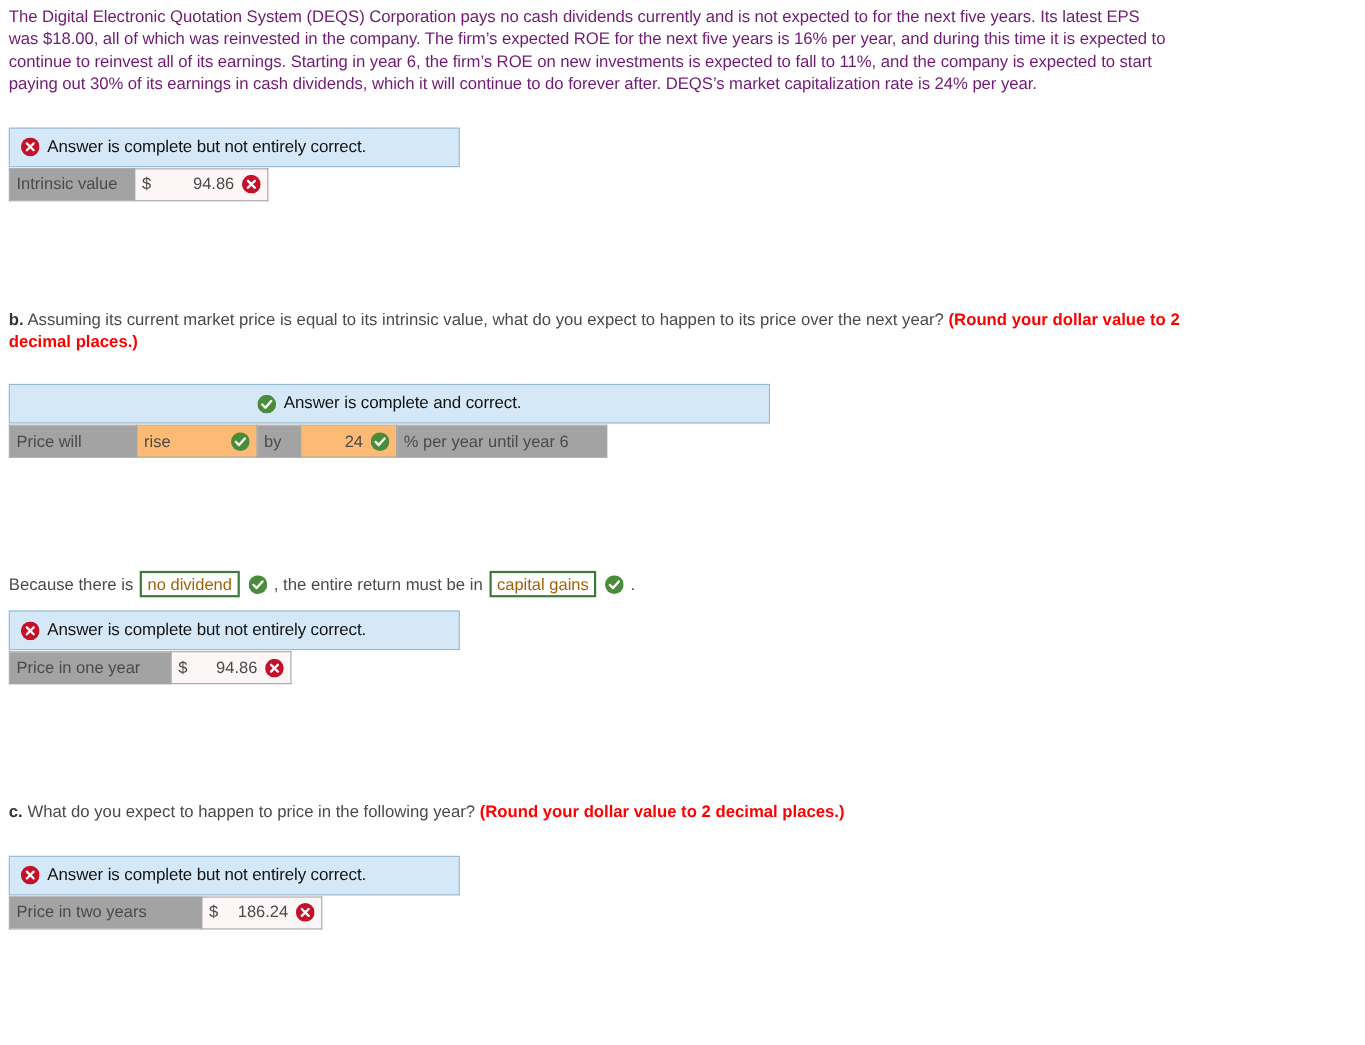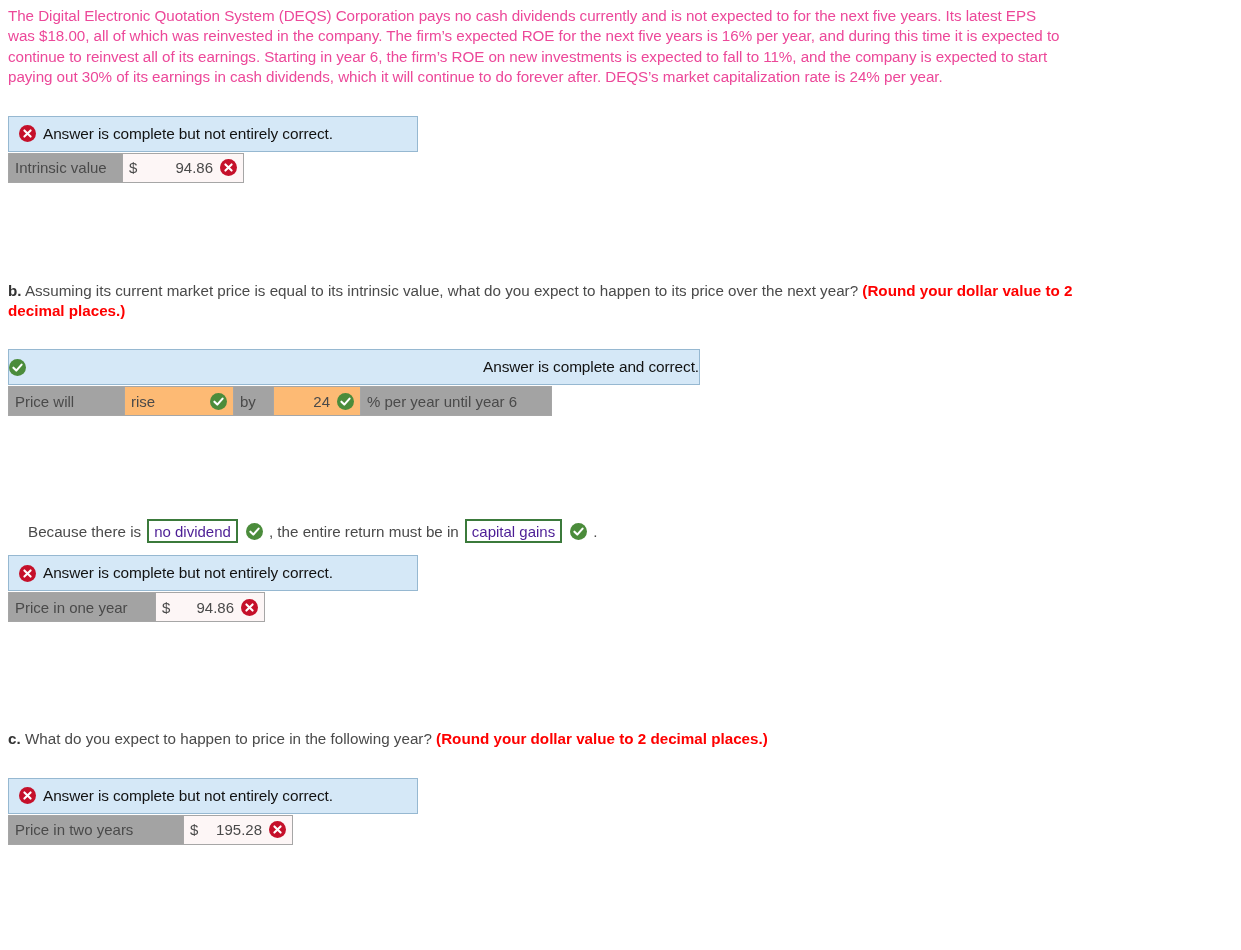--- a/index.html
+++ b/index.html
@@ -17,21 +17,21 @@
     overflow: hidden;
     position: relative;
   }
   .page { padding: 6px 0 0 8px; }
 
   
   .prompt {
     width: 1055px;
     line-height: 20.4px;
     font-size: 15.2px;
-    color: #ec4899;
+    color: #701a75;
     letter-spacing: -0.05px;
   }
 
   
   .question {
     margin-top: 24px;
     width: 1065px;
     line-height: 20.4px;
     font-size: 15.2px;
     color: #4a4a4a;
@@ -45,21 +45,21 @@
     background: #d5e8f7;
     border: 1px solid #96b8d1;
     height: 36px;
     display: flex;
     align-items: center;
     padding: 0 10px;
     font-weight: normal;
     color: #121212;
     font-size: 15.4px;
   }
-  .alert.center { justify-content: space-between; padding: 0; }
+  .alert.center { justify-content: center; padding: 0; }
   .alert-text { margin-left: 7px; letter-spacing: -0.1px; }
 
   
   .ico {
     width: 17px; height: 17px;
     border-radius: 50%;
     display: inline-block;
     flex: 0 0 auto;
     position: relative;
     vertical-align: middle;
@@ -92,31 +92,30 @@
   .lefttext { flex: 1; text-align: left; }
 
   
   .inline-line {
     margin-top: 20px;
     display: flex;
     align-items: center;
     font-size: 15.2px;
     color: #4a4a4a;
     height: 26px;
-    margin-left: 20px;
   }
   .selbox {
     border: 2px solid #3b7a3b;
     background: #ffffff;
     height: 24px;
     display: inline-flex;
     align-items: center;
     padding: 0 5px;
     margin: 0 6px;
-    color: #4c1d95;
+    color: #a16207;
     font-size: 15px;
   }
   .inline-line .ico { margin-left: 2px; margin-right: 2px; }
   .sep { margin-left: 4px; }
 
   .spacer-a { height: 98px; }
   .spacer-b { height: 82px; }
   .spacer-c { height: 107px; }
 </style>
 </head>
@@ -277,21 +276,21 @@
     <span class="alert-text">Answer is complete but not entirely correct.</span>
   </div>
 
   <table class="ansrow">
     <tbody>
         <tr>
       <td class="lbl" style="width:175px">Price in two years</td>
       <td class="val" style="width:109px">
         <div class="cellflex" style="height:100%">
           <span class="cur">$</span>
-          <span class="num">195.28</span>
+          <span class="num">186.24</span>
           <span class="ico">
             <svg viewBox="0 0 17 17">
                   <circle cx="8.5" cy="8.5" r="8.5" fill="#c5102a"></circle>
                   <path d="M5.4 5.4 L11.6 11.6 M11.6 5.4 L5.4 11.6" stroke="#ffffff" stroke-width="2.1" stroke-linecap="round"></path>
                 </svg>
           </span>
         </div>
       </td>
     </tr>
   </tbody>

